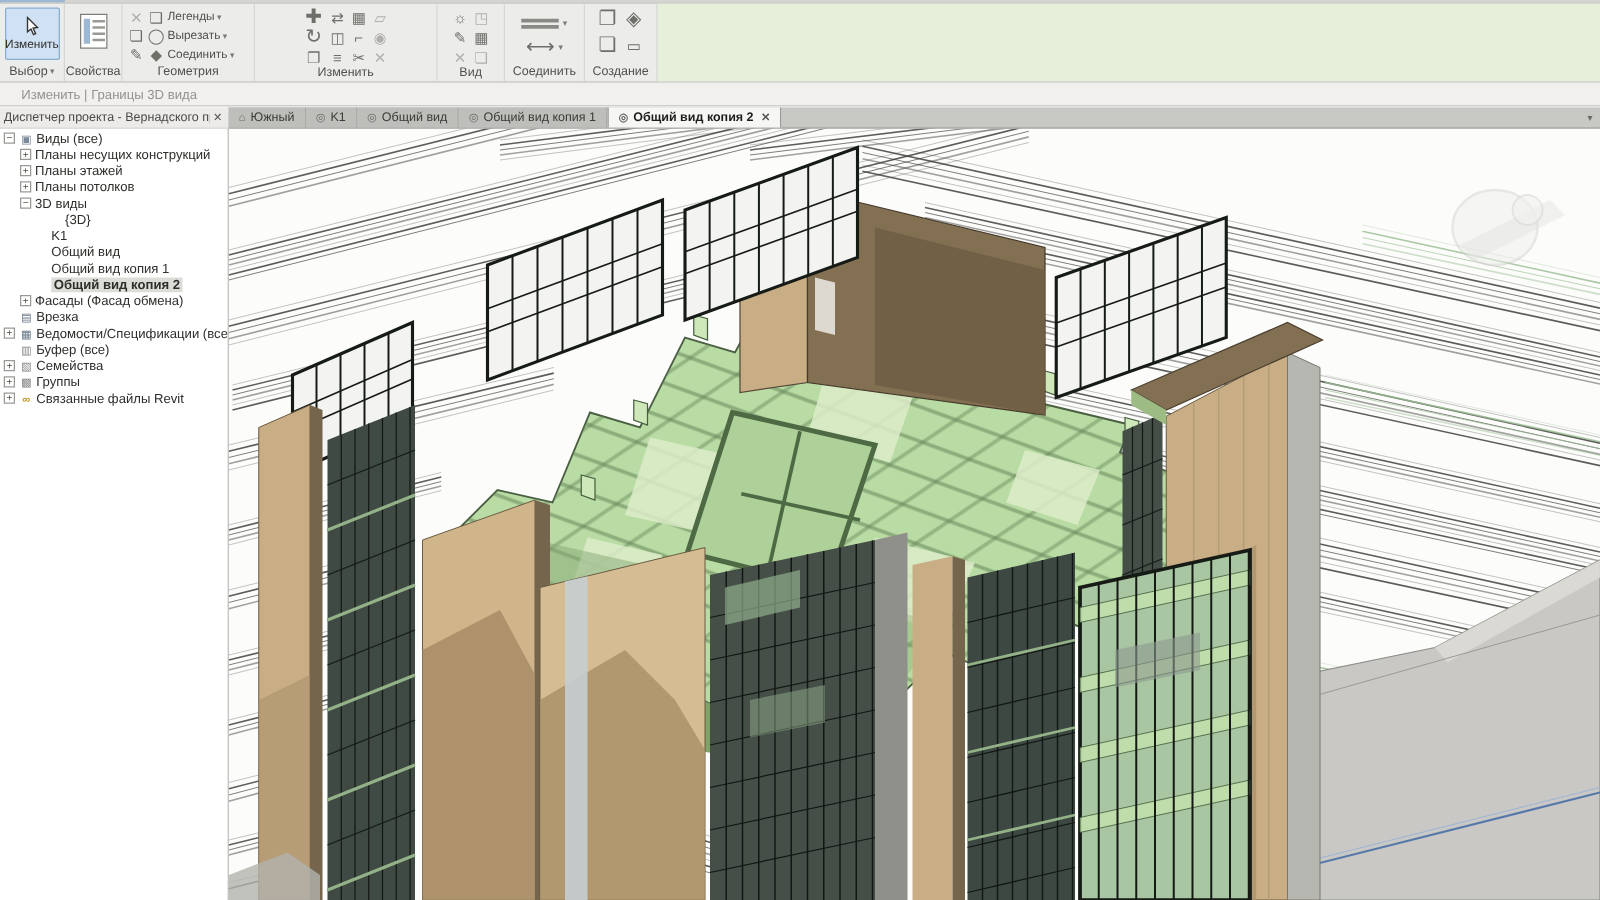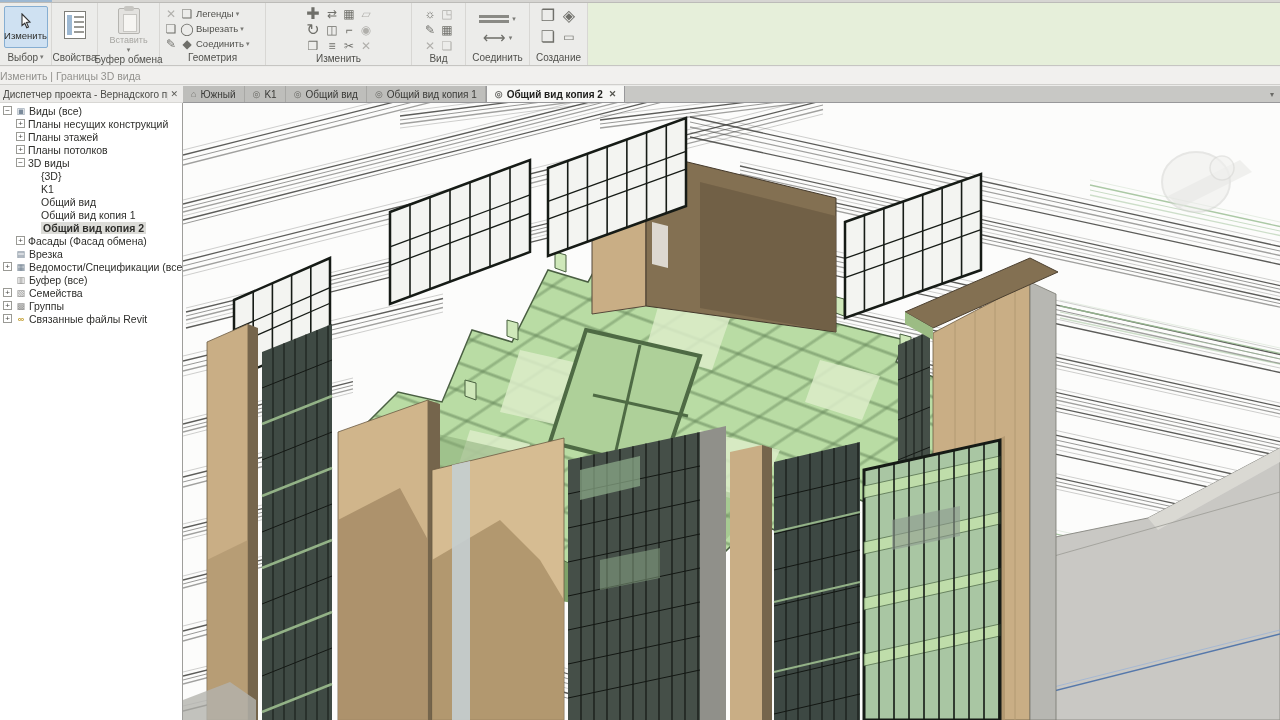--- a/index.html
+++ b/index.html
@@ -45,21 +45,21 @@
   .paste-ic::before { content:""; position:absolute; left:5px; top:-3px; width:10px; height:5px; background:#c7c6c2; border-radius:2px; }
   .paste-ic::after { content:""; position:absolute; left:4px; top:5px; width:12px; height:16px; background:#f6f5f2; border:1px solid #c7c6c2; }
   .clip-col { display:flex; flex-direction:column; align-items:center; gap:1px; }
   .clip-col .small { font-size:9px; color:#a7a6a2; }
   
   .dimbar { width:30px; height:3px; background:#8a8a85; margin:2px 0; }
 
   
   #optionsbar { left:0; top:67px; width:1280px; height:18px; background:#f1f0ee;
     border-bottom:1px solid #d0cfcc; display:flex; align-items:center;
-    font-size:10.5px; color:#93928e; padding-left:0;text-align:right; }
+    font-size:10.5px; color:#93928e; padding-left:17px;text-align:right; }
 
   
   #browser { left:0; top:86px; width:183px; height:634px; background:#ffffff;
     border-right:1px solid #9f9e9b; }
   #browserhead { left:0; top:86px; width:183px; height:17px; background:#eceBe9;
     background:#ecebe9; border-bottom:1px solid #d8d7d4; display:flex; align-items:center;
     font-size:10px; color:#4a4a46; padding:0 3px; }
   #browserhead .title { flex:1; white-space:nowrap; overflow:hidden; }
   #browserhead .x { font-size:9px; color:#5a5a56; padding:0 2px; }
   #tree { left:0; top:104px; width:182px; height:616px; overflow:hidden; background:#fff; }
@@ -111,32 +111,20 @@
 
   <div class="rpanel" style="width:46px">
     <div class="content" style="padding-top:8px">
       <div class="prop-ic"></div>
     </div>
     <div class="plabel">
         <span>Свойства</span>
       </div>
   </div>
 
-  <div class="rpanel" style="width:62px">
-    <div class="content" style="padding-top:5px">
-      <div class="clip-col">
-        <div class="paste-ic"></div>
-        <span class="small">Вставить</span>
-        <span class="drop">▾</span>
-      </div>
-    </div>
-    <div class="plabel">
-        <span>Буфер обмена</span>
-      </div>
-  </div>
 
   <div class="rpanel" style="width:106px">
     <div class="content" style="flex-direction:column; align-items:flex-start; padding-left:4px">
       <div class="geo-row">
         <span class="ric dis">✕</span>
         <span class="ric">❑</span>
         <span class="geo-label">Легенды</span>
         <span class="drop">▾</span>
       </div>
       <div class="geo-row">
@@ -254,21 +242,21 @@
       <span class="lbl">Планы этажей</span>
     </div>
     <div class="trow" style="padding-left: 16px;">
       <span class="exp">+</span>
       <span class="lbl">Планы потолков</span>
     </div>
     <div class="trow" style="padding-left: 16px;">
       <span class="exp">−</span>
       <span class="lbl">3D виды</span>
     </div>
-    <div class="trow" style="padding-left: 29px;">
+    <div class="trow" style="padding-left: 40px;">
       <span class="spc"></span>
       <span class="lbl">{3D}</span>
     </div>
     <div class="trow" style="padding-left: 29px;">
       <span class="spc"></span>
       <span class="lbl">K1</span>
     </div>
     <div class="trow" style="padding-left: 29px;">
       <span class="spc"></span>
       <span class="lbl">Общий вид</span>

